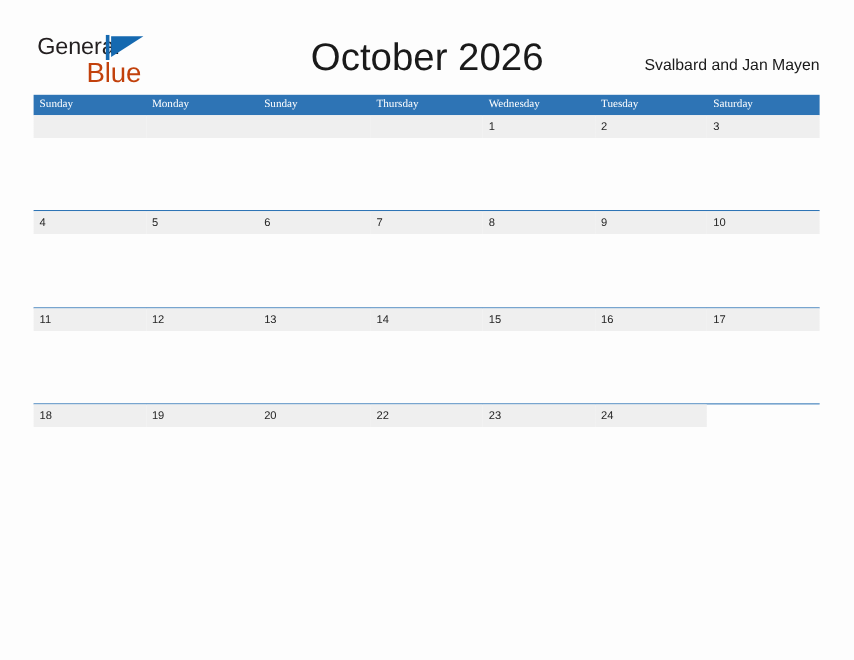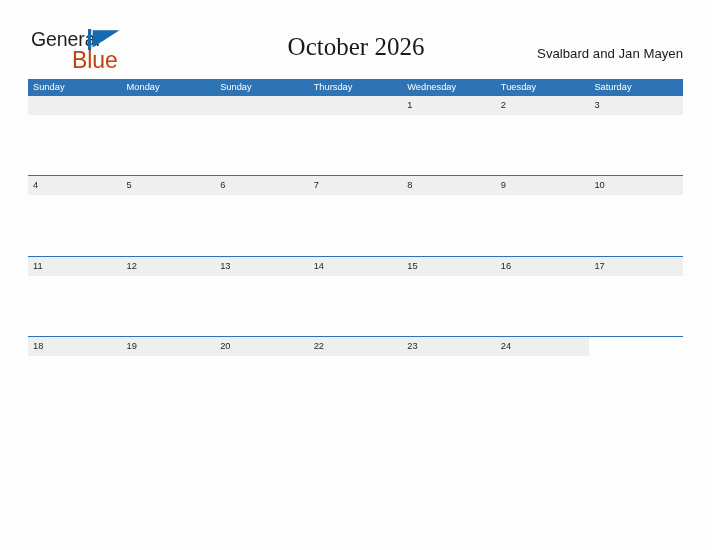--- a/index.html
+++ b/index.html
@@ -60,26 +60,25 @@
     white-space: nowrap;
   }
 
   
   .calendar-title {
     position: absolute;
     left: 156px;
     top: 29px;
     width: 400px;
     text-align: center;
-    font-size: 25px;
+    font-size: 32px;
     line-height: 36px;
     color: #1a1a1a;
     font-weight: 400;
     white-space: nowrap;
-    font-family: Liberation Serif, serif;
   }
 
   
   .location-label {
     position: absolute;
     right: 29px;
     top: 45px;
     font-size: 13.2px;
     line-height: 18px;
     color: #1a1a1a;
@@ -104,20 +103,21 @@
   .weekday-cell {
     width: 93.571px;
     height: 17px;
     box-sizing: border-box;
     padding-left: 5px;
     color: #ffffff;
     font-size: 9.3px;
     line-height: 17px;
     white-space: nowrap;
     overflow: hidden;
+    font-family: Liberation Serif, serif;
   }
 
   .week-row {
     display: flex;
     width: 655px;
     height: 80.6px;
     border-top: 1.4px solid #2e74b5;
     box-sizing: border-box;
   }
   .week-row.first-week {

